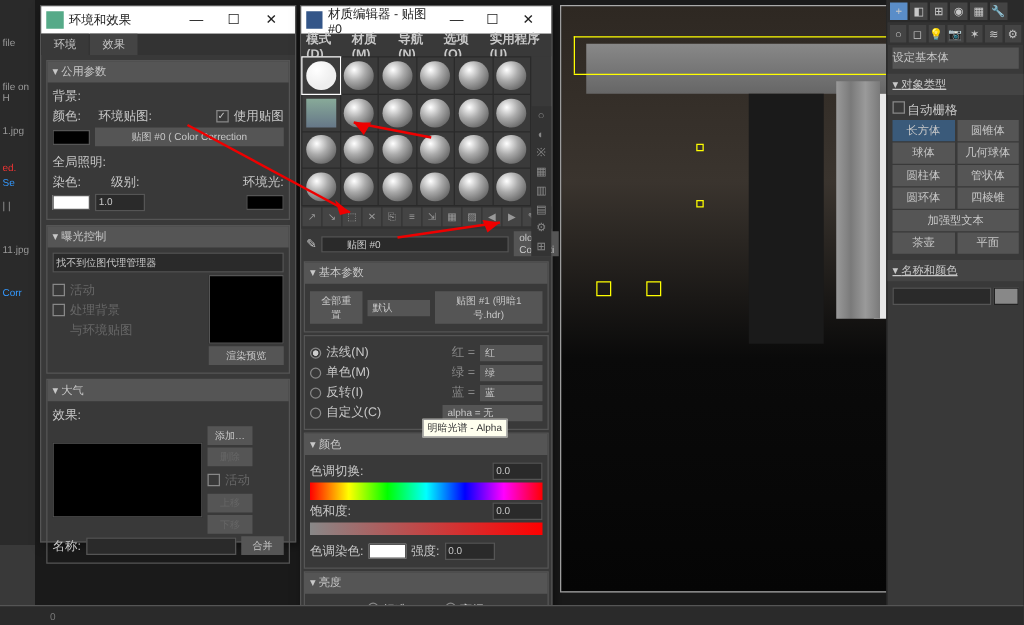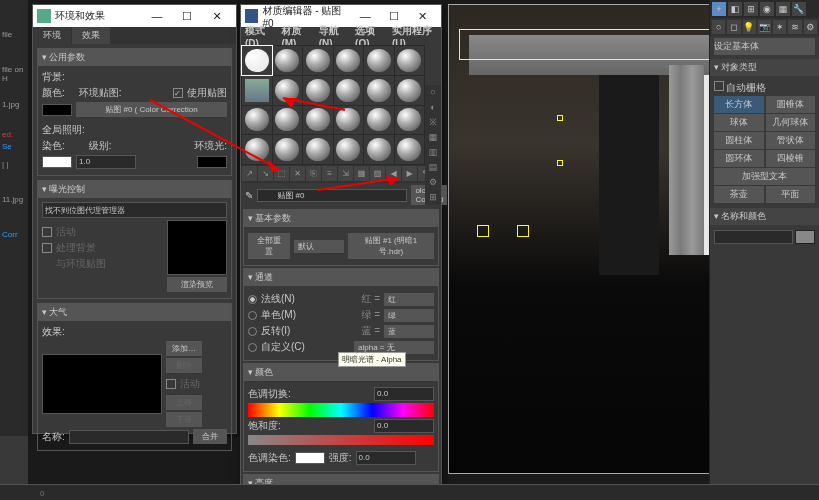--- a/index.html
+++ b/index.html
@@ -13,21 +13,21 @@
 .scene .window { position:absolute; left:250px; top:70px; width:60px; height:180px; background:#e8e8e8; }
 .scene .curtain { position:absolute; left:220px; top:60px; width:35px; height:190px; background:linear-gradient(90deg,#9a9a9a,#7a7a7a,#9a9a9a,#7a7a7a); }
 .ybox { position:absolute; border:1px solid #ff0; width:12px; height:12px; }
 .yline { position:absolute; background:#ff0; height:1px; }
 .yline.v { width:1px; height:auto; }
 .cmdpanel { position:absolute; right:0; top:0; width:110px; height:500px; background:#393939; border-left:1px solid #222; }
 .cp-tabs { display:flex; height:18px; background:#2a2a2a; padding:2px; gap:2px; }
 .cp-tabs span { width:14px; height:14px; background:#444; font-size:9px; text-align:center; line-height:14px; }
 .cp-tabs span.active { background:#5a8dc8; }
 .cp-sec { padding:2px 4px; }
-.cp-rollout { background:#444; padding:2px 4px; margin:2px 0; font-size:9px; cursor:pointer; }
+.cp-rollout { background:#444; padding:2px 4px; margin:2px 0; font-size:9px; cursor:pointer;text-decoration:underline; }
 .cp-rollout::before { content:"▾ "; }
 .cp-row { display:flex; gap:2px; margin:1px 0; }
 .cp-btn { flex:1; background:#555; text-align:center; padding:2px 0; font-size:9px; }
 .cp-btn.active { background:#3a5a7a; }
 .cp-color { width:20px; height:14px; background:#888; border:1px solid #222; }
 
 .dialog { position:absolute; background:#393939; border:1px solid #555; box-shadow:2px 2px 8px rgba(0,0,0,.5); }
 .titlebar { background:#fff; color:#222; height:22px; display:flex; align-items:center; padding:0 4px; font-size:10px; }
 .titlebar .icon { width:14px; height:14px; background:#5a8; margin-right:4px; }
 .titlebar .spacer { flex:1; }
@@ -41,21 +41,21 @@
 #dlg-env .tabs span.active { background:#393939; }
 .rollout { border:1px solid #555; margin:4px; }
 .rollout-hdr { background:#555; padding:2px 4px; font-size:9px; cursor:pointer; }
 .rollout-hdr::before { content:"▾ "; }
 .rollout-body { padding:4px; font-size:9px; }
 .fld-row { display:flex; align-items:center; gap:4px; margin:2px 0; }
 .fld-btn { background:#555; padding:2px 6px; flex:1; text-align:center; font-size:8px; }
 .fld-chk { width:10px; height:10px; border:1px solid #888; display:inline-block; }
 .fld-chk.on::after { content:"✓"; font-size:8px; position:relative; top:-2px; }
 .fld-color { width:30px; height:12px; background:#000; border:1px solid #555; }
-.fld-spin { width:60px; height:14px; background:#2a2a2a; border:1px solid #555; padding:0 2px; font-size:8px; line-height:12px; }
+.fld-spin { width:40px; height:14px; background:#2a2a2a; border:1px solid #555; padding:0 2px; font-size:8px; line-height:12px; }
 .fld-list { background:#2a2a2a; border:1px solid #555; height:30px; padding:2px; font-size:8px; }
 .fld-preview { background:#000; border:1px solid #555; height:55px; width:60px; }
 .fld-prev-lg { background:#000; border:1px solid #555; height:60px; width:120px; }
 
 #dlg-mat { left:240px; top:4px; width:202px; height:490px; }
 .mat-slots { padding:1px; background:#2a2a2a; display:grid; grid-template-columns:repeat(6,1fr); grid-template-rows:repeat(4,1fr); gap:1px; height:120px; }
 .mat-slot { background:#3a3a3a; position:relative; }
 .mat-slot.sel { outline:1px solid #fff; }
 .mat-ball { position:absolute; left:10%; top:10%; width:80%; height:80%; border-radius:50%; background:radial-gradient(circle at 35% 30%,#fff,#aaa 40%,#555 90%); }
 .mat-ball.img { border-radius:0; background:linear-gradient(#8a9,#678); }
@@ -389,21 +389,20 @@
     <div class="rollout-hdr">基本参数</div>
     <div class="rollout-body">
       <div class="fld-row">
         <div class="fld-btn" style="flex:0 0 42px">全部重置</div>
         <div class="dd">默认</div>
         <div class="fld-btn">贴图 #1  (明暗1号.hdr)</div>
       </div>
     </div>
   </div>
   <div class="rollout" style="margin:2px">
-    <div class="rollout-hdr">通道</div>
     <div class="rollout-body">
       <div class="fld-row">
           <span class="radio on"></span>
           <span>法线(N)</span>
           <span style="flex:1"></span>
           <span style="color:#888">红 =</span>
           <div class="dd">红</div>
         </div>
       <div class="fld-row">
           <span class="radio"></span>

